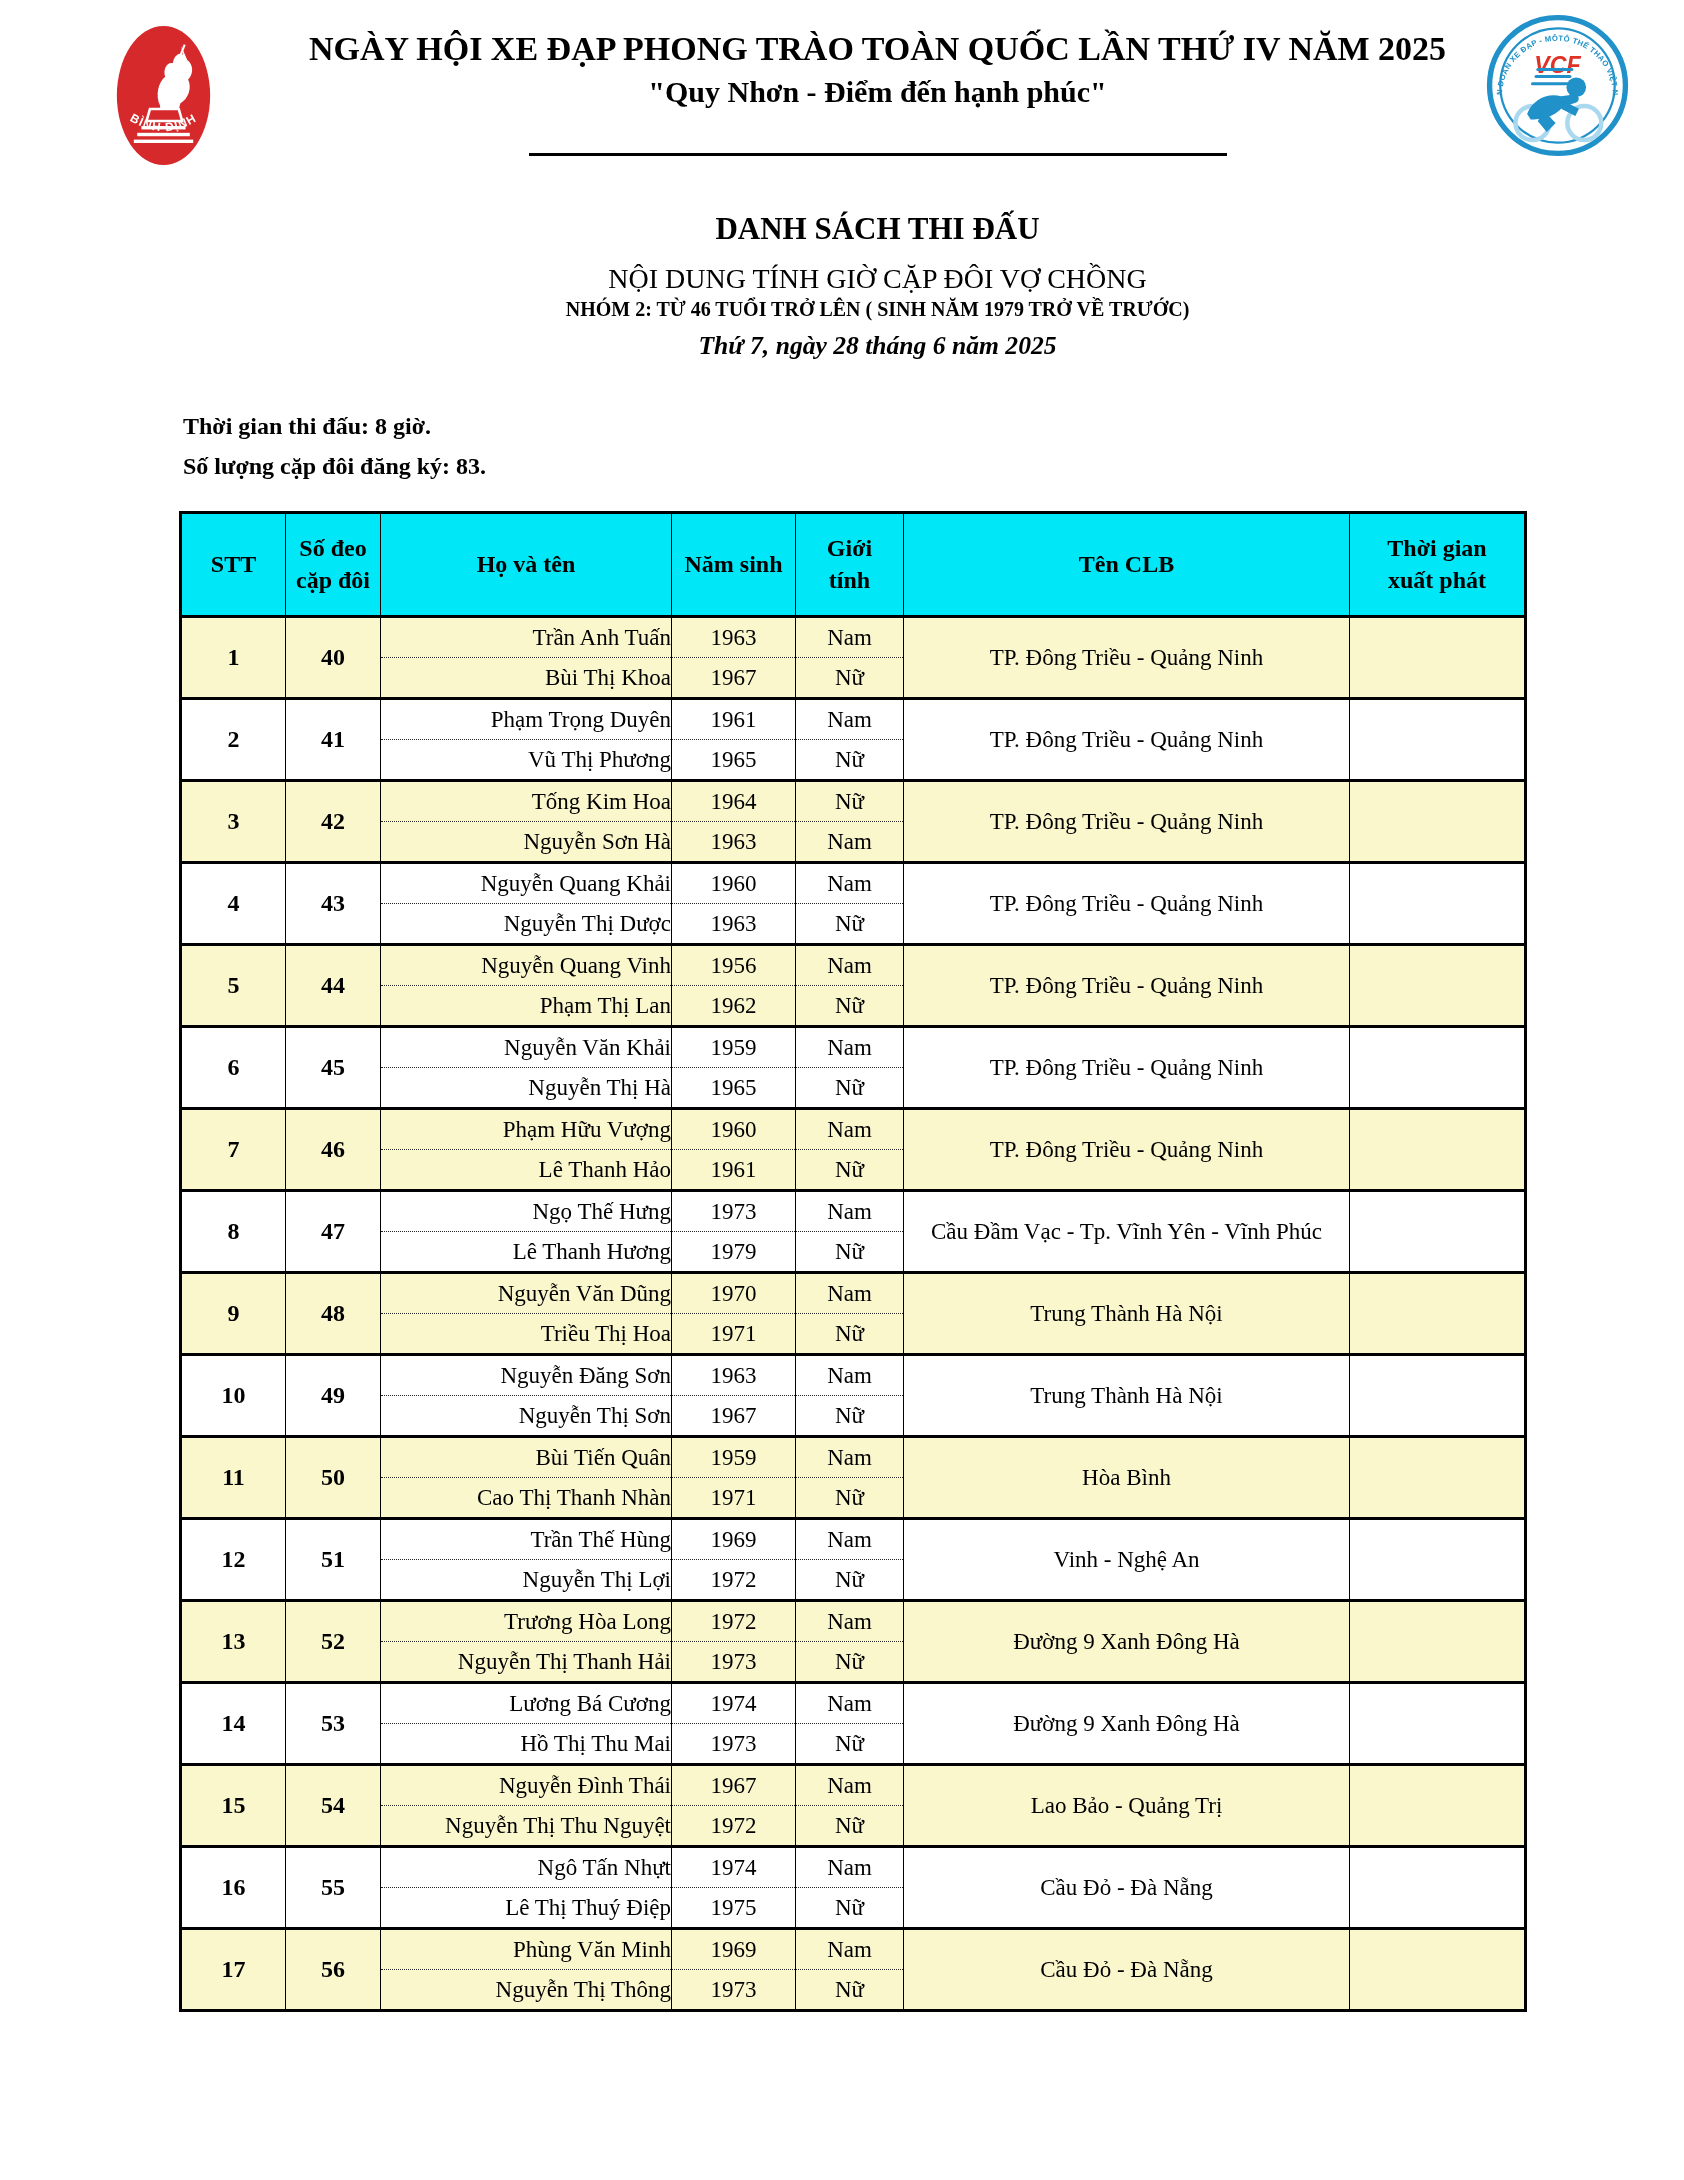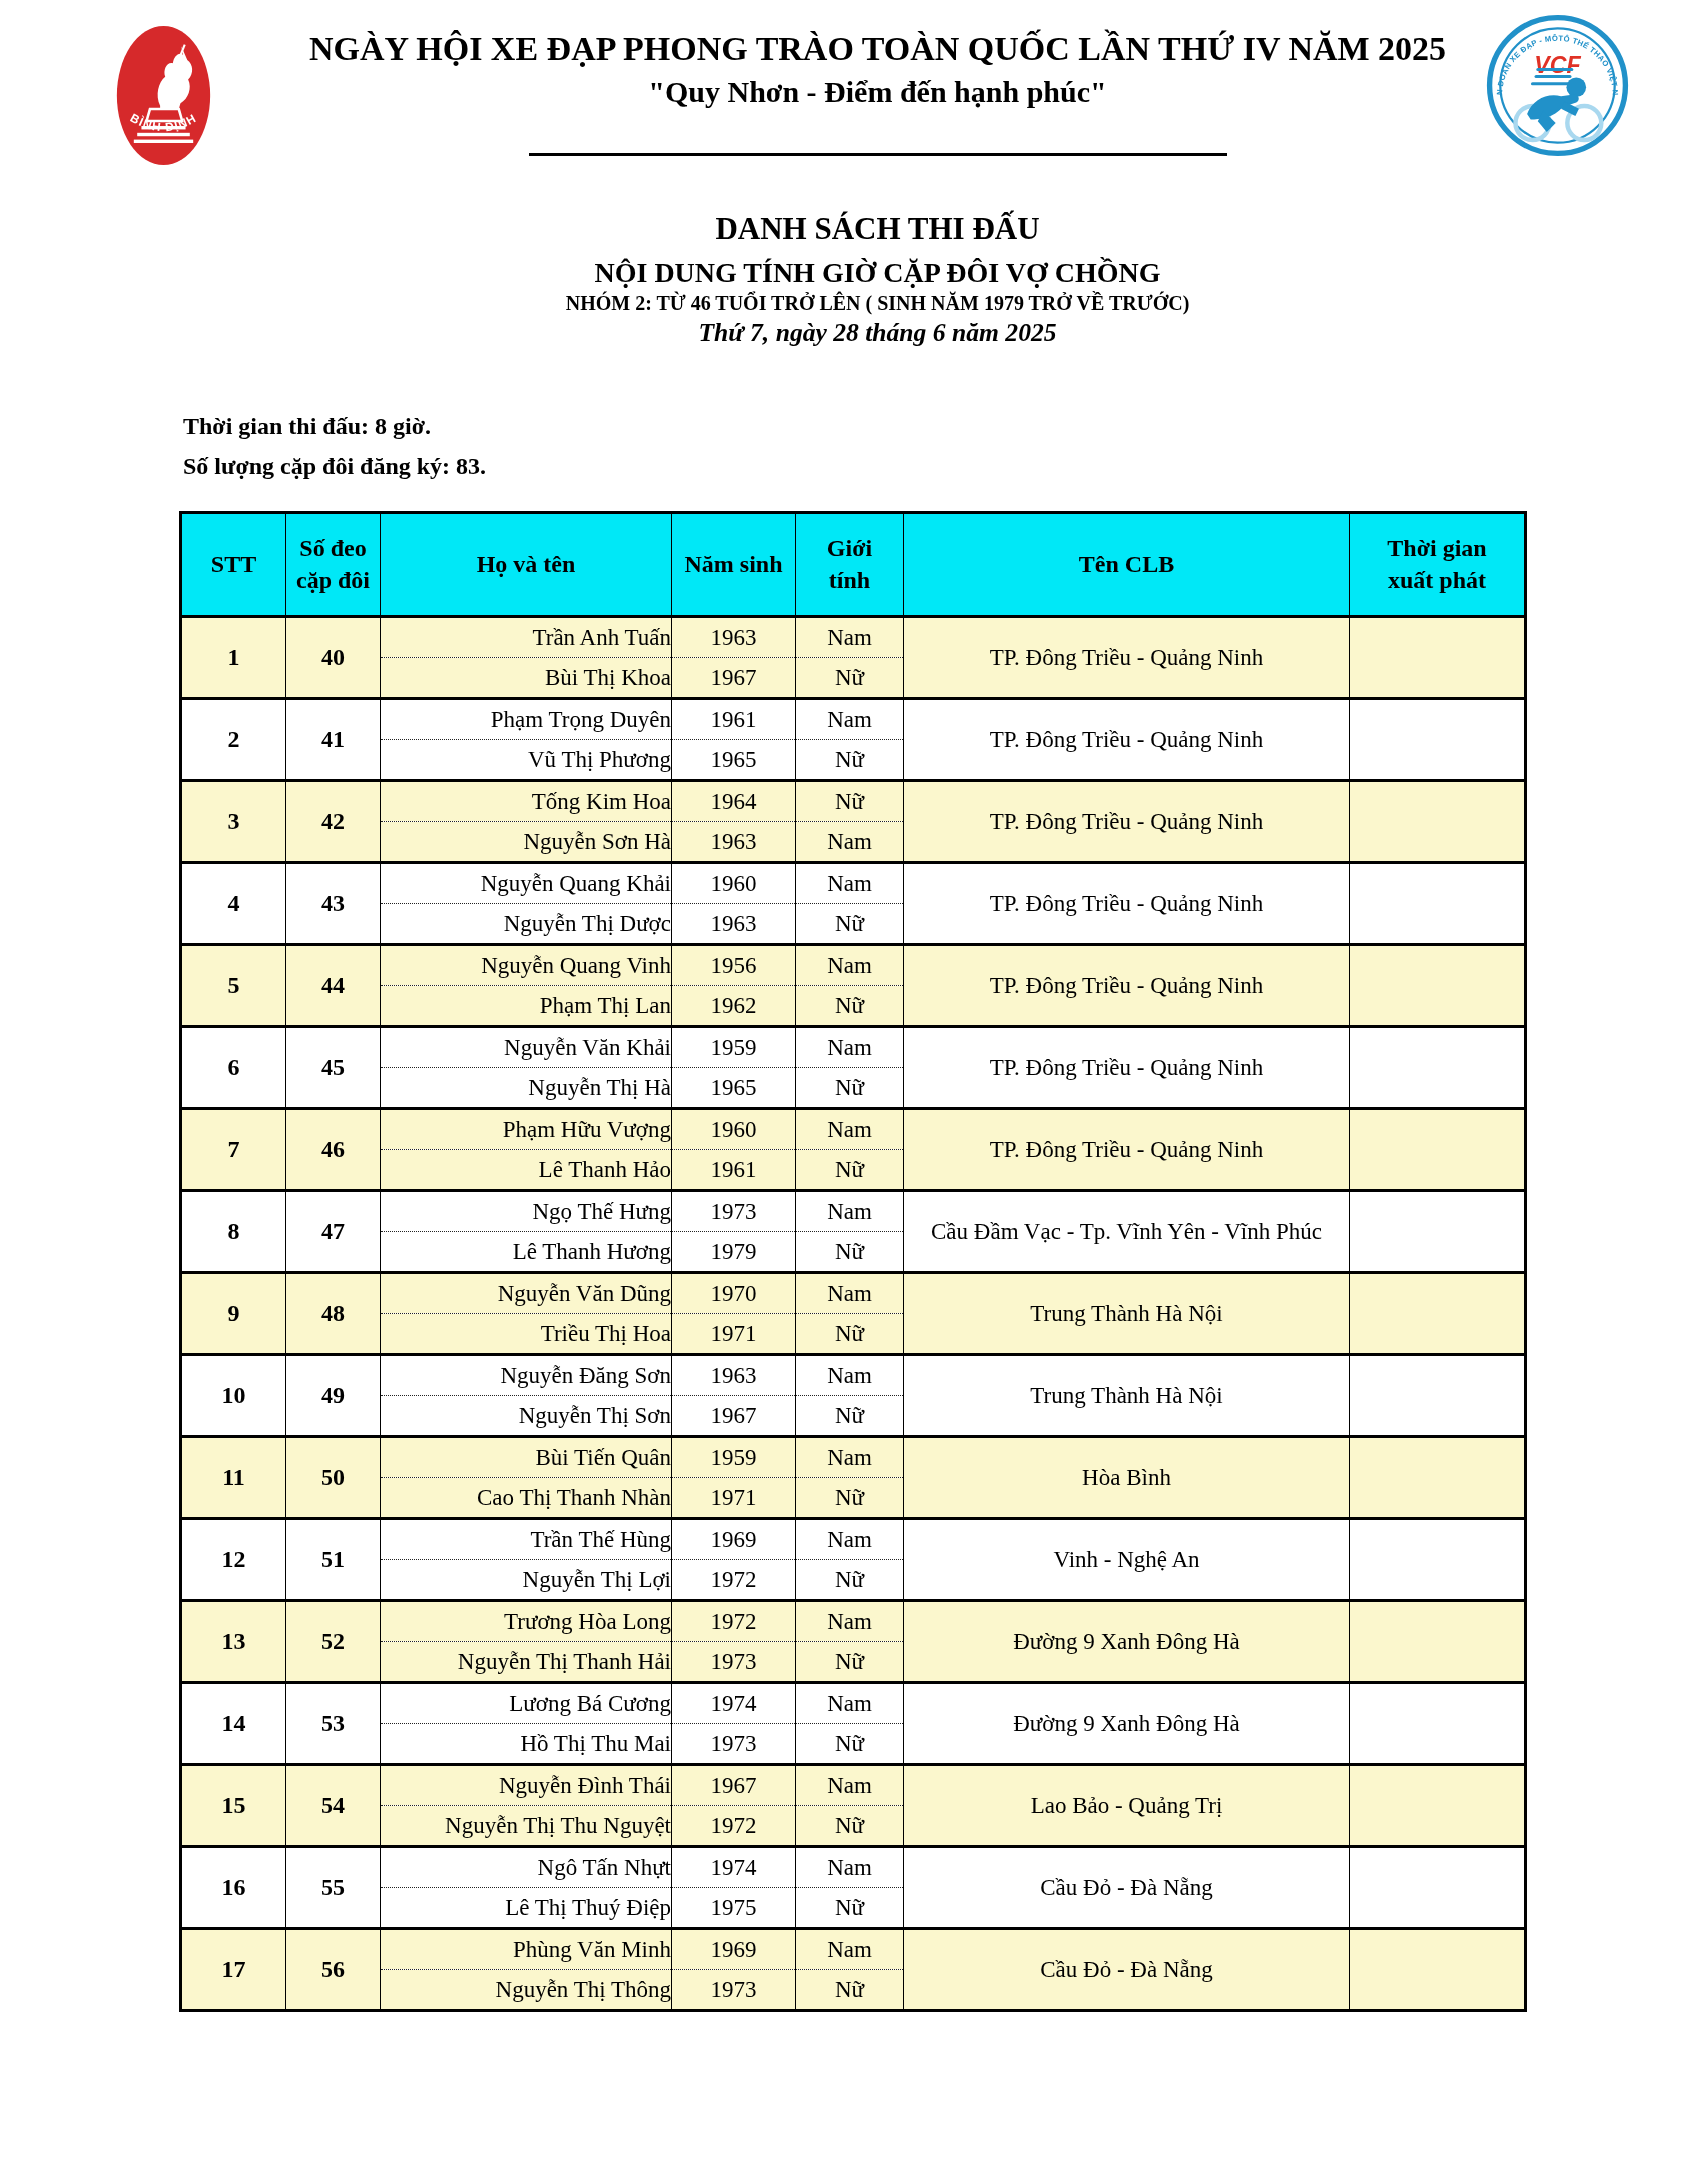--- a/index.html
+++ b/index.html
@@ -9,23 +9,23 @@
     font-family:"Liberation Serif","DejaVu Serif",serif; color:#000;
     overflow:hidden;
   }
   .logo-left { position:absolute; left:116px; top:24px; width:95px; height:143px; }
   .logo-right { position:absolute; left:1486px; top:13.6px; width:143px; height:143px; }
   .head-center { margin:29px 237px 0 307px; text-align:center; }
   .title   { font-size:34px; font-weight:bold; line-height:1.15; }
   .subtitle{ font-size:30px; font-weight:bold; margin-top:6.8px; }
   .rule    { width:698px; margin:44px auto 0 auto; border:0; border-top:3.4px solid #000; }
   .doc1 { font-size:31px; font-weight:bold; margin-top:55px; }
-  .doc2 { font-size:28px; font-weight:bold; margin-top:10px; }
+  .doc2 { font-size:28px; font-weight:normal; margin-top:16px; }
   .doc3 { font-size:20px; font-weight:bold; margin-top:3.4px; }
-  .docdate { font-size:25.6px; font-weight:bold; font-style:italic; margin-top:3px; }
+  .docdate { font-size:25.6px; font-weight:bold; font-style:italic; margin-top:10px; }
   .info { position:absolute; left:183px; right:159px; top:407px;
           display:flex; justify-content:space-between;
           font-weight:bold; font-size:24px; line-height:1.65; }
   .info .right { text-align:left; }
   table.startlist {
     position:absolute; left:179px; top:511px;
     width:1347px; border-collapse:collapse; table-layout:fixed;
     border:3.4px solid #000;
     padding-left:20px;
   }

